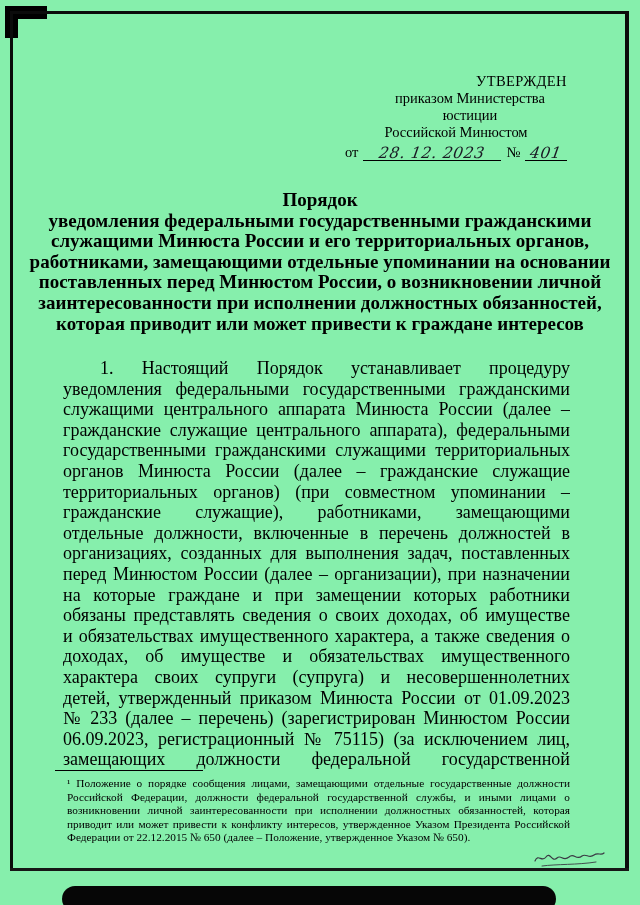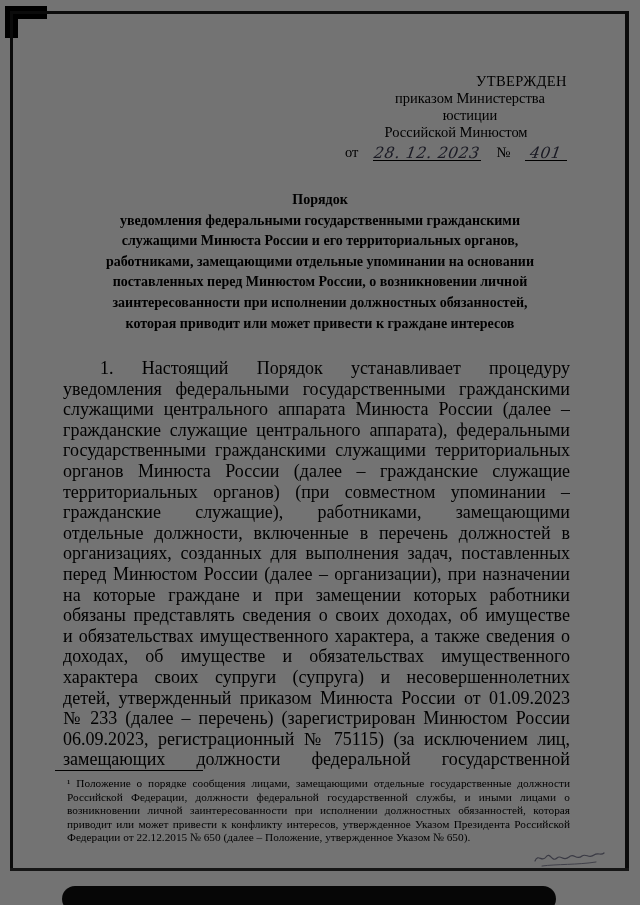--- a/index.html
+++ b/index.html
@@ -5,21 +5,21 @@
   * { box-sizing: border-box; }
   html, body { margin: 0; padding: 0; }
   body {
     width: 640px; height: 905px;
     background: #f4f4f2;
     font-family: "Liberation Serif", serif;
   }
   .page {
     position: relative;
     width: 640px; height: 905px;
-    background: #737373;
+    background: #86efac;
     color: #000;
     overflow: hidden;
   }
   
   .frame-top    { position:absolute; left:10px; top:11px;  width:619px; height:3px;  background:#0b0b0b; }
   .frame-left   { position:absolute; left:10px; top:11px;  width:3px;   height:860px; background:#0b0b0b; }
   .frame-right  { position:absolute; left:625px; top:11px; width:4px;   height:860px; background:#0b0b0b; }
   .frame-bottom { position:absolute; left:10px; top:868px; width:619px; height:3px;  background:#161616; }
   .corner-blob-h{ position:absolute; left:5px; top:6px; width:42px; height:13px; background:#000; }
   .corner-blob-v{ position:absolute; left:5px; top:6px; width:13px; height:32px; background:#000; }
@@ -30,41 +30,41 @@
   }
 
   
   .approval {
     position:absolute; top:73px; left:345px; width:222px;
     font-size:14.5px; line-height:17px;
   }
   .approval .l1 { text-align:right; letter-spacing:0.4px; }
   .approval .l2 { text-align:center;margin-left:28px; }
   .approval .l3 { text-align:center; }
-  .approval .l4 { display:flex; align-items:flex-end; gap:15px; margin-top:3px; }
+  .approval .l4 { display:flex; align-items:flex-end; gap:5px; margin-top:3px; }
   .field { border-bottom:1.3px solid #000; text-align:center; line-height:16px; }
   .field.date { flex:1; }
   .field.num  { width:42px; }
   .hand {
     display:inline-block;
     font-family:"DejaVu Serif", serif;
     font-style:italic;
     font-size:15.5px;
     letter-spacing:0.6px;
     color:#191923;
     transform:skewX(-9deg);
     position:relative; top:1px;
     white-space:nowrap;
   }
 
   
   .title {
     position:absolute; left:0; right:0; top:190px;
     text-align:center; font-weight:bold;
-    font-size:14px; line-height:20.6px;
+    font-size:19px; line-height:20.6px;
   }
   .title .tline { white-space:nowrap; }
 
   
   .body-par {
     position:absolute; left:63px; right:70px; top:358px;
     max-height:414px; overflow:hidden;
     font-size:18px; line-height:20.6px;
     text-align:justify; text-align-last:justify;
     text-indent:37px;

